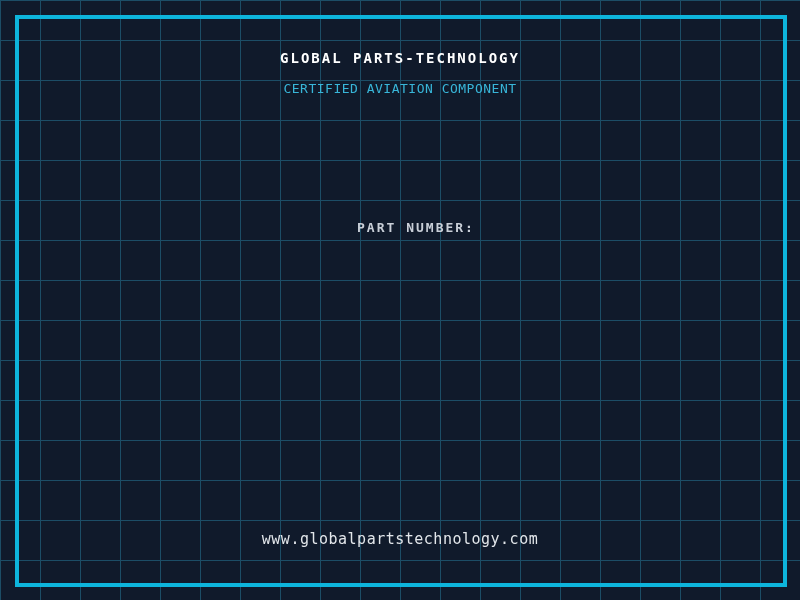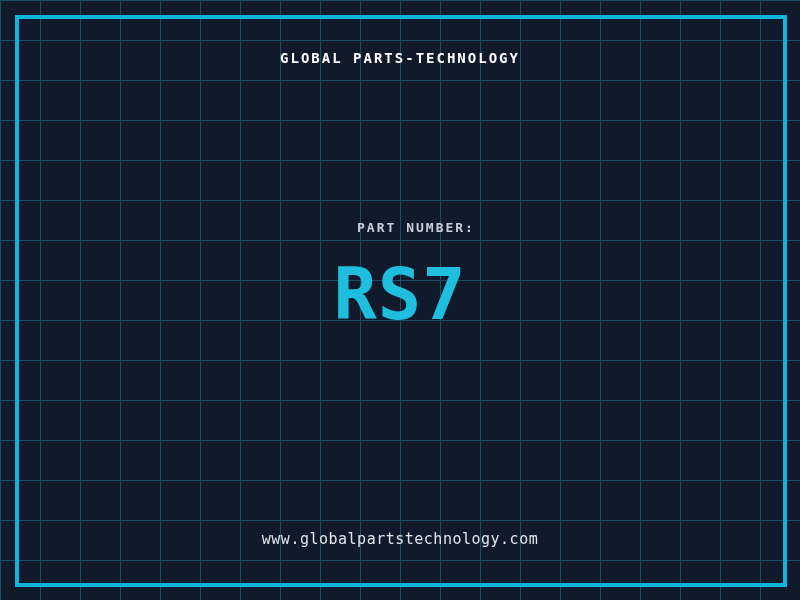--- a/index.html
+++ b/index.html
@@ -79,19 +79,19 @@
   }
 </style>
 </head>
 <body>
 
 <div class="canvas">
   <div class="frame"></div>
 
   <div class="txt company-title">GLOBAL PARTS-TECHNOLOGY</div>
 
+  <div class="txt cert-subtitle">CERTIFIED AVIATION COMPONENT</div>
 
   <div class="txt part-label">PART NUMBER:</div>
 
-  <div class="txt part-number">RS7</div>
 
   <div class="txt website">www.globalpartstechnology.com</div>
 </div>
 
 </body></html>

